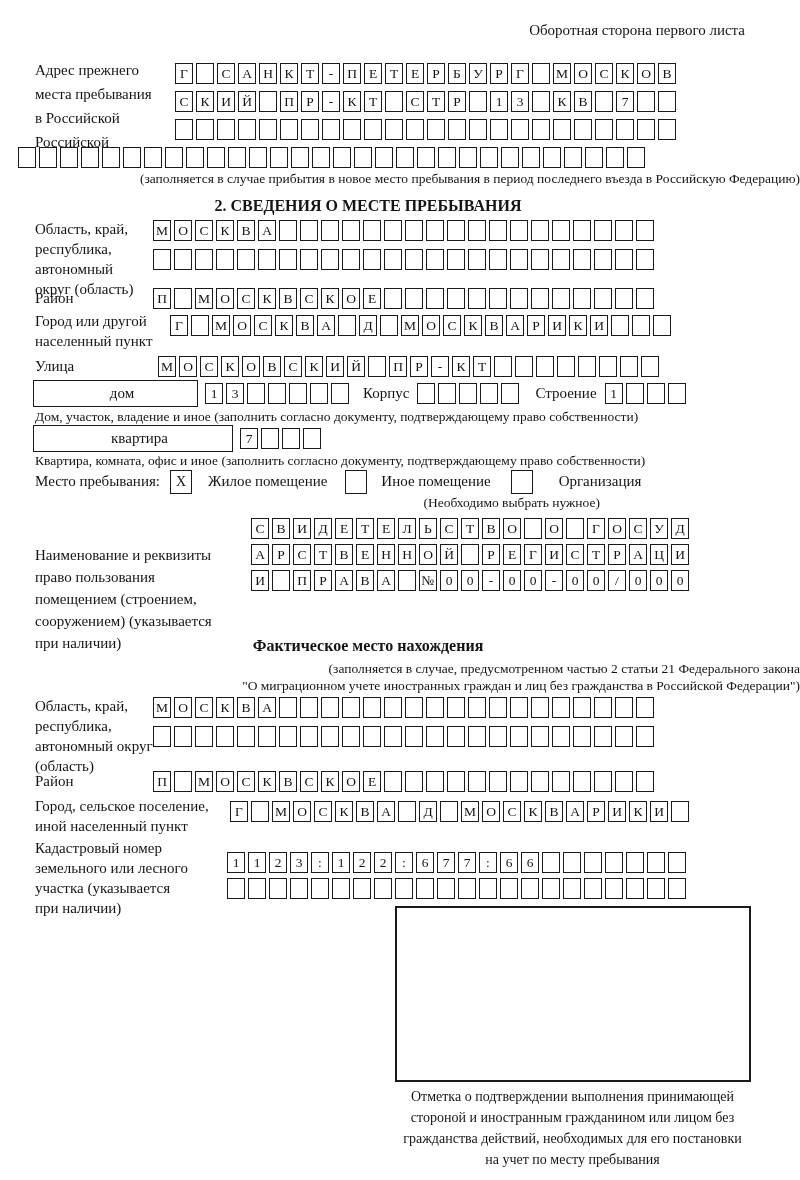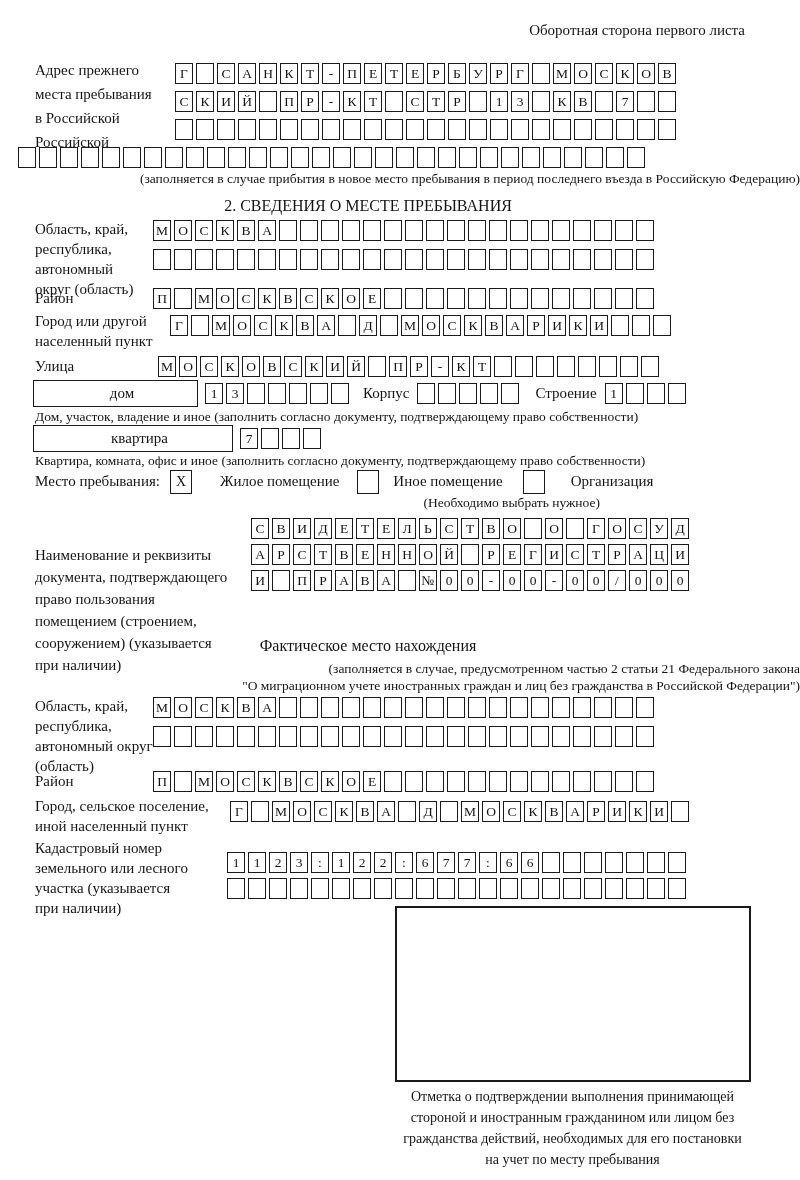--- a/index.html
+++ b/index.html
@@ -11,21 +11,21 @@
   .abs{position:absolute}
   .lbl{font-size:15px;line-height:1.05}
   .lbl-lines div{height:20px;font-size:15px}
   .lbl-lines.wide div{height:24px}
   .cells{display:flex;gap:3px}
   .cell{
     flex:none;width:18px;height:21px;border:1.6px solid #1a1a1a;background:#fff;
     text-align:center;line-height:19px;font-size:13.5px;font-family:"Liberation Serif",serif;
   }
   .note{font-size:13.5px;text-align:right}
-  .sec-title{font-weight:normal;font-size:16px;text-align:center;width:736px}
+  .sec-title{font-weight:bold;font-size:16px;text-align:center;width:736px}
   .field-box{
     border:1.7px solid #1a1a1a;height:27px;display:flex;align-items:center;justify-content:center;
     font-size:15px;background:#fff;flex:none;padding-left:13px;
   }
   .hrow{display:flex;align-items:center}
   .chk{
     flex:none;width:22px;height:24px;border:1.6px solid #1a1a1a;background:#fff;
     text-align:center;line-height:22px;font-size:14px;
   }
   .mark-box{border:2px solid #1a1a1a;background:#fff}
@@ -338,31 +338,30 @@
       <span class="cell"></span>
       <span class="cell"></span>
       <span class="cell"></span>
     </div>
 </div>
 <div class="abs" style="left:35px;top:453px;font-size:13.5px">Квартира, комната, офис и иное (заполнить согласно документу, подтверждающему право собственности)</div>
 
 <div class="hrow abs" style="left:35px;top:470px">
   <span class="lbl" style="margin-right:10px">Место пребывания:</span>
   <span class="chk">X</span>
-  <span class="lbl" style="margin:0 18px 0 28px">Жилое помещение</span>
+  <span class="lbl" style="margin:0 18px 0 16px">Жилое помещение</span>
   <span class="chk"></span>
   <span class="lbl" style="margin:0 20px 0 14px">Иное помещение</span>
   <span class="chk"></span>
   <span class="lbl" style="margin:0 0 0 26px">Организация</span>
 </div>
 <div class="note abs" style="left:100px;top:495px;width:500px">(Необходимо выбрать нужное)</div>
 
 <div class="abs lbl-lines" style="left:35px;top:544px;line-height:22px">
   <div style="height:22px">Наименование и реквизиты</div>
-  <div style="height:22px">документа, подтверждающего</div>
   <div style="height:22px">право пользования</div>
   <div style="height:22px">помещением (строением,</div>
   <div style="height:22px">сооружением) (указывается</div>
   <div style="height:22px">при наличии)</div>
 </div>
 <div class="cells abs" style="left:251px;top:518px">
     <span class="cell">С</span>
     <span class="cell">В</span>
     <span class="cell">И</span>
     <span class="cell">Д</span>

